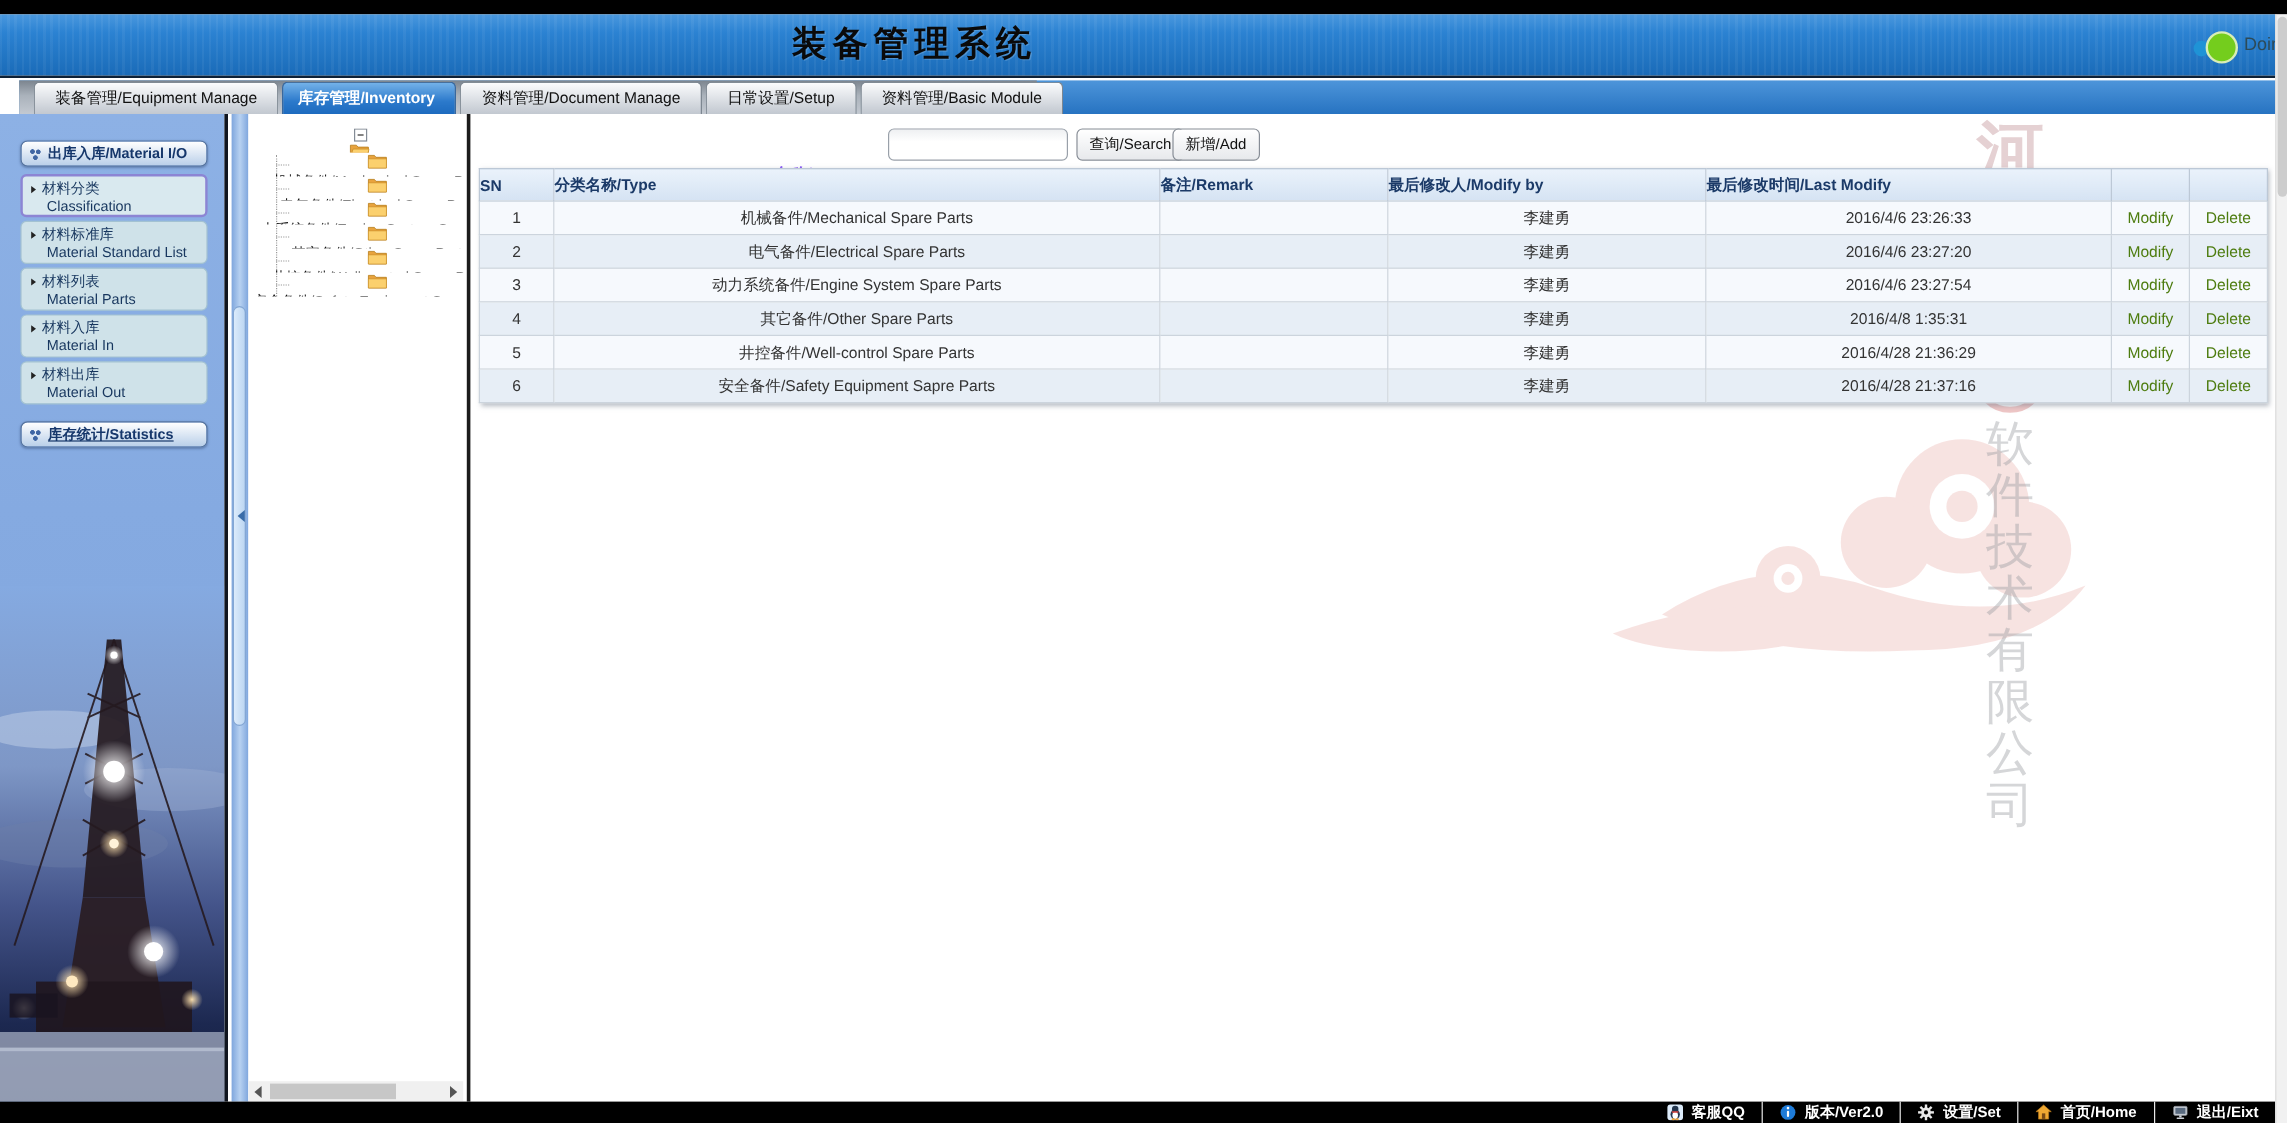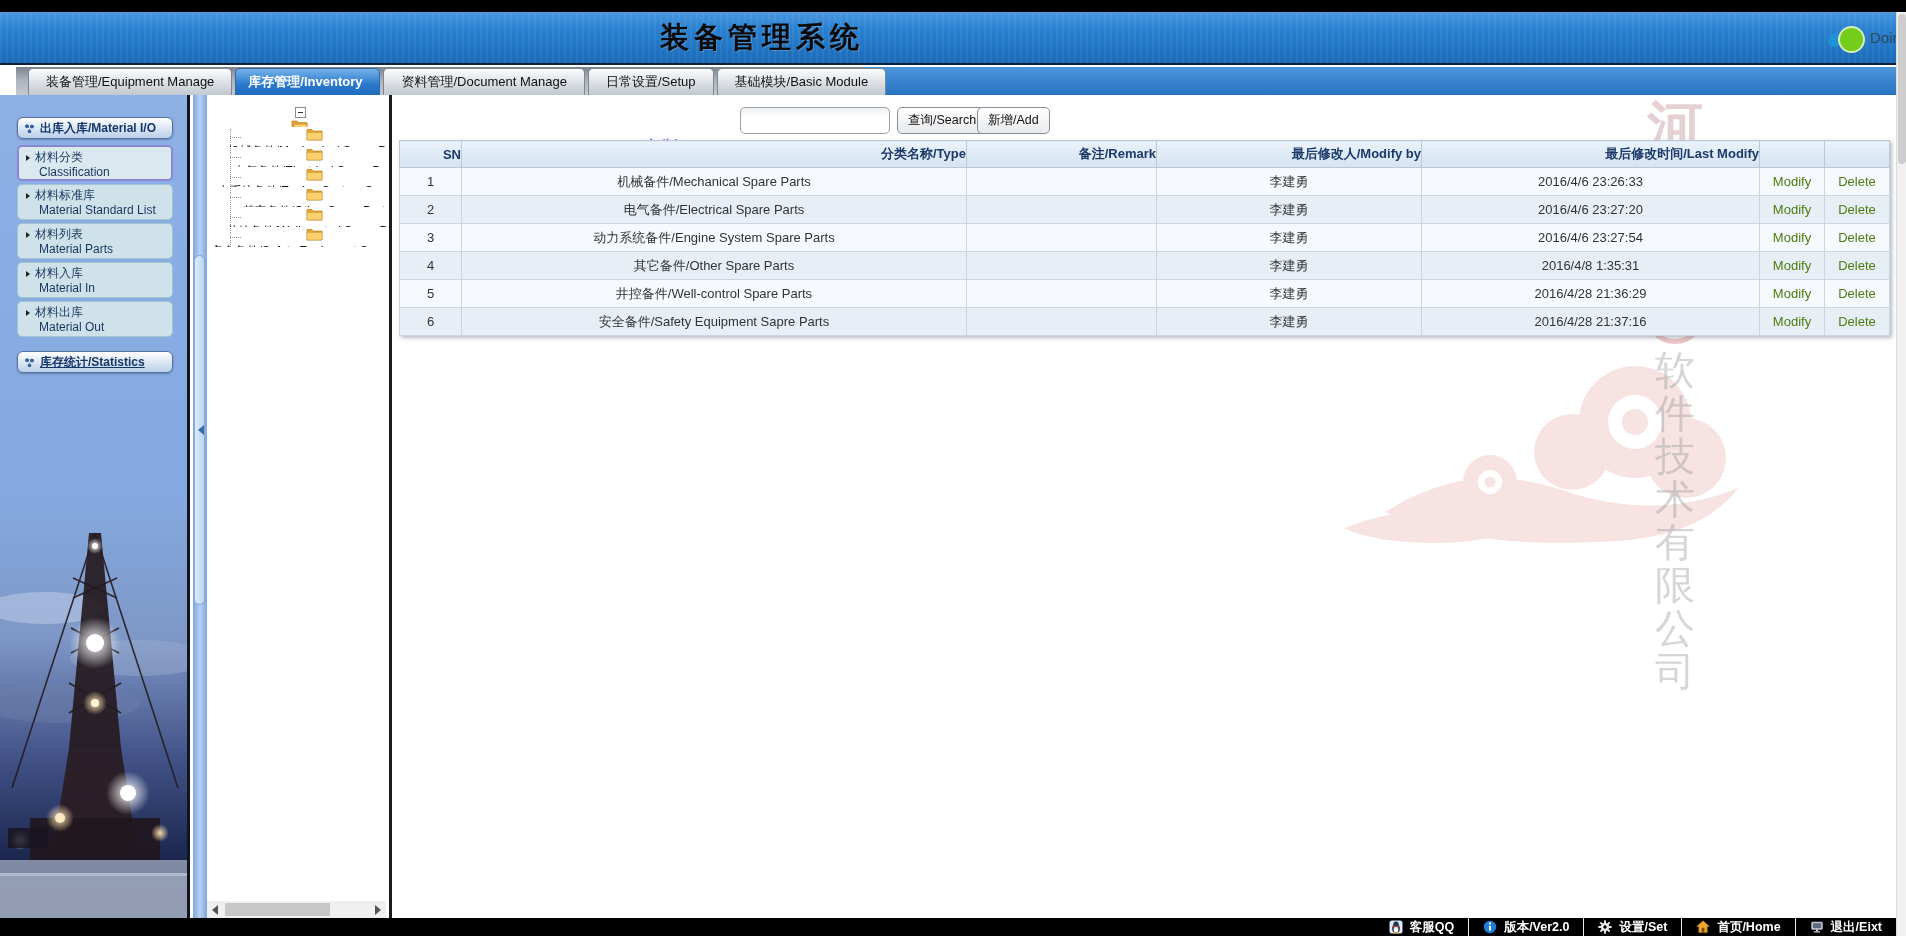--- a/index.html
+++ b/index.html
@@ -91,21 +91,21 @@
   .search-input { position:absolute; left:345px; top:2px; width:150px; height:27px; border:1px solid #99a0a9;
     border-radius:5px; background:linear-gradient(#eef0f2,#ffffff 40%); padding:0 8px; font-size:13px; }
   .btn { position:absolute; top:2px; height:27px; border:1px solid #878d96; border-radius:5px;
     background:linear-gradient(#ffffff,#e7e9ec); font-size:12.5px; color:#111; padding:0 10px; cursor:pointer; }
   .btn-search { left:502px; }
   .btn-add { left:582px; }
 
   table.grid { position:absolute; left:4px; top:45px; width:1490px; border-collapse:collapse; table-layout:fixed;
     box-shadow:2px 2px 4px rgba(110,120,135,.5); background:#fff; }
   table.grid th { height:27px; background:linear-gradient(#eaf2fb,#d5e3f3); border:1px solid #bcc8d6;
-    font-size:13px; color:#1b3a68; font-weight:bold; text-align:right; overflow:hidden; white-space:nowrap; }
+    font-size:13px; color:#1b3a68; font-weight:bold; text-align:left; overflow:hidden; white-space:nowrap; }
   table.grid td { height:28px; border:1px solid #ccd4dd; font-size:13px; color:#333; text-align:center;
     overflow:hidden; white-space:nowrap; }
   table.grid tr.odd td { background:#f6f9fd; }
   table.grid tr.even td { background:#e7eef6; }
   a.grid-link { color:#4d7c0f; text-decoration:none; cursor:pointer; }
 
   
   .watermark { position:absolute; inset:0; pointer-events:none; }
   .wm-cloud { position:absolute; left:935px; top:245px; width:440px; height:235px; opacity:.55; }
   .wm-col { position:absolute; left:1243px; top:3px; width:74px; text-align:center; }
@@ -142,21 +142,21 @@
     </div>
   </div>
 
   <div class="tabstrip">
     <div class="grayzone"></div>
     <div class="tabs-row" id="tabs">
         <div class="tab">装备管理/Equipment Manage</div>
         <div class="tab active">库存管理/Inventory</div>
         <div class="tab">资料管理/Document Manage</div>
         <div class="tab">日常设置/Setup</div>
-        <div class="tab">基础模块/Basic Module</div>
+        <div class="tab">资料管理/Basic Module</div>
       </div>
   </div>
 
   <div class="sidebar">
     <svg class="rig-photo" viewBox="0 0 187 430" preserveAspectRatio="none">
       <defs>
         <linearGradient id="sky" x1="0" y1="0" x2="0" y2="1">
           <stop offset="0" stop-color="#85aae1"></stop>
             <stop offset="0.35" stop-color="#7e97c6"></stop>
           <stop offset="0.62" stop-color="#44548a"></stop>

